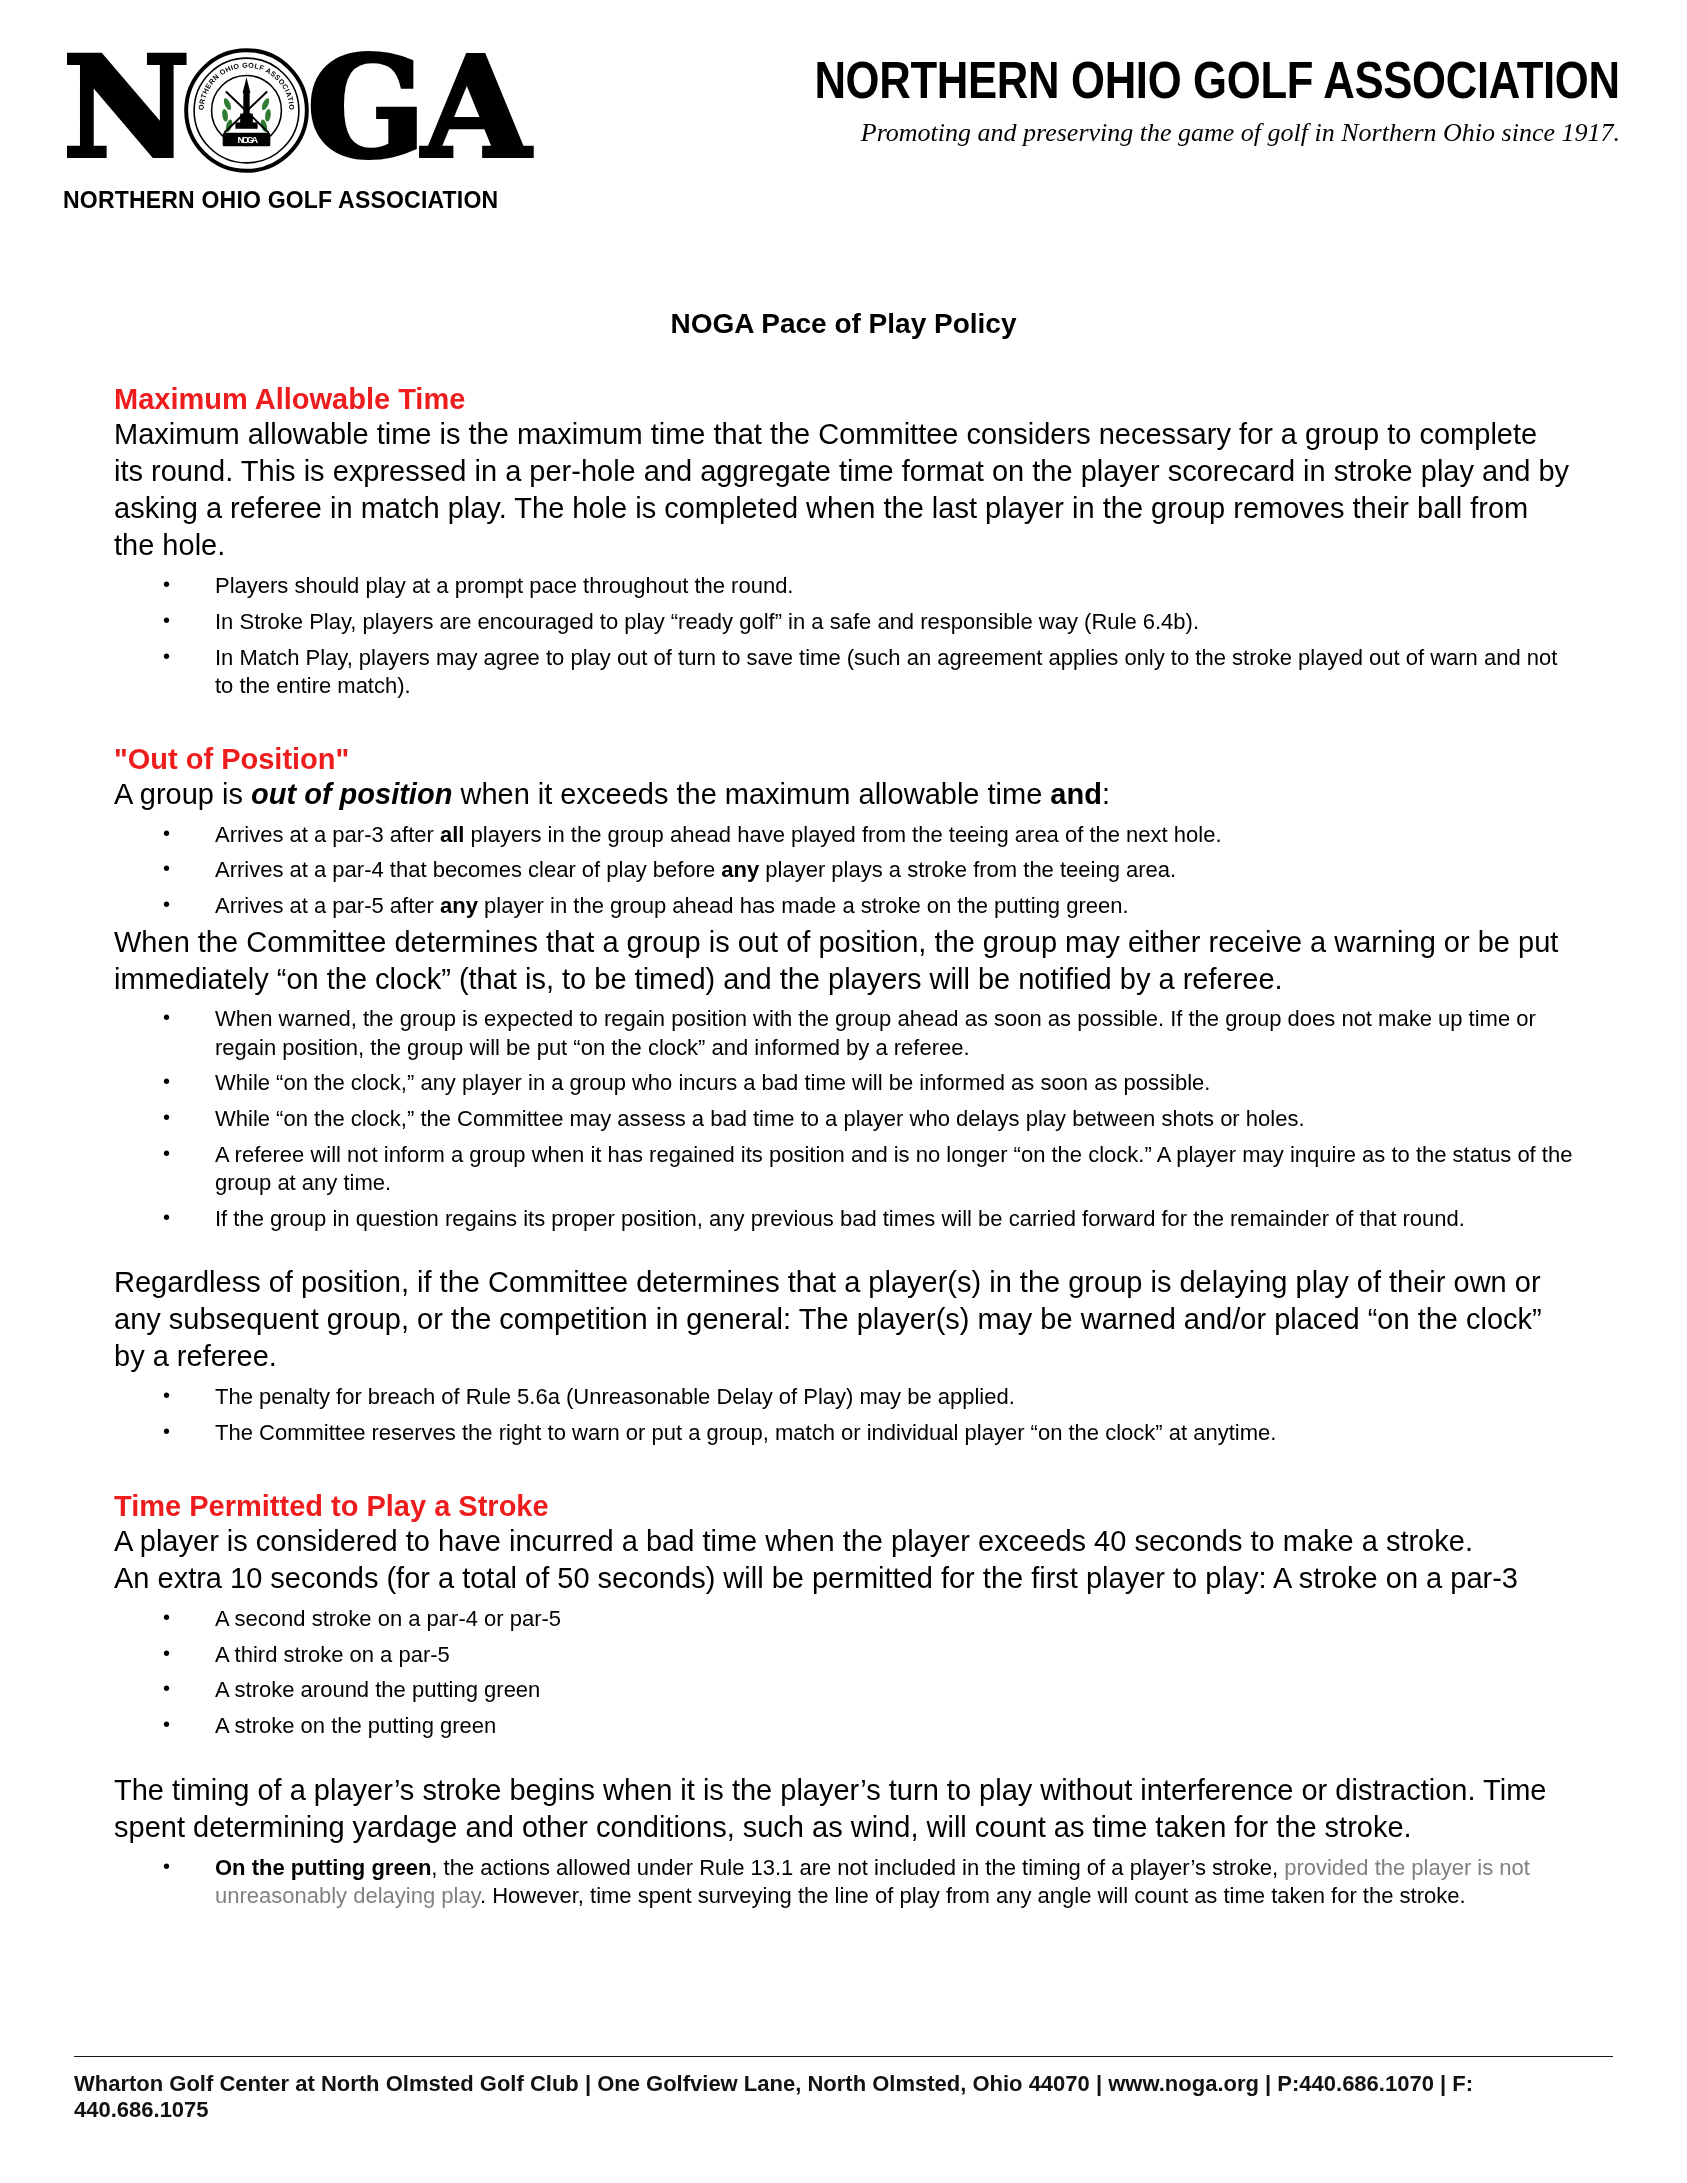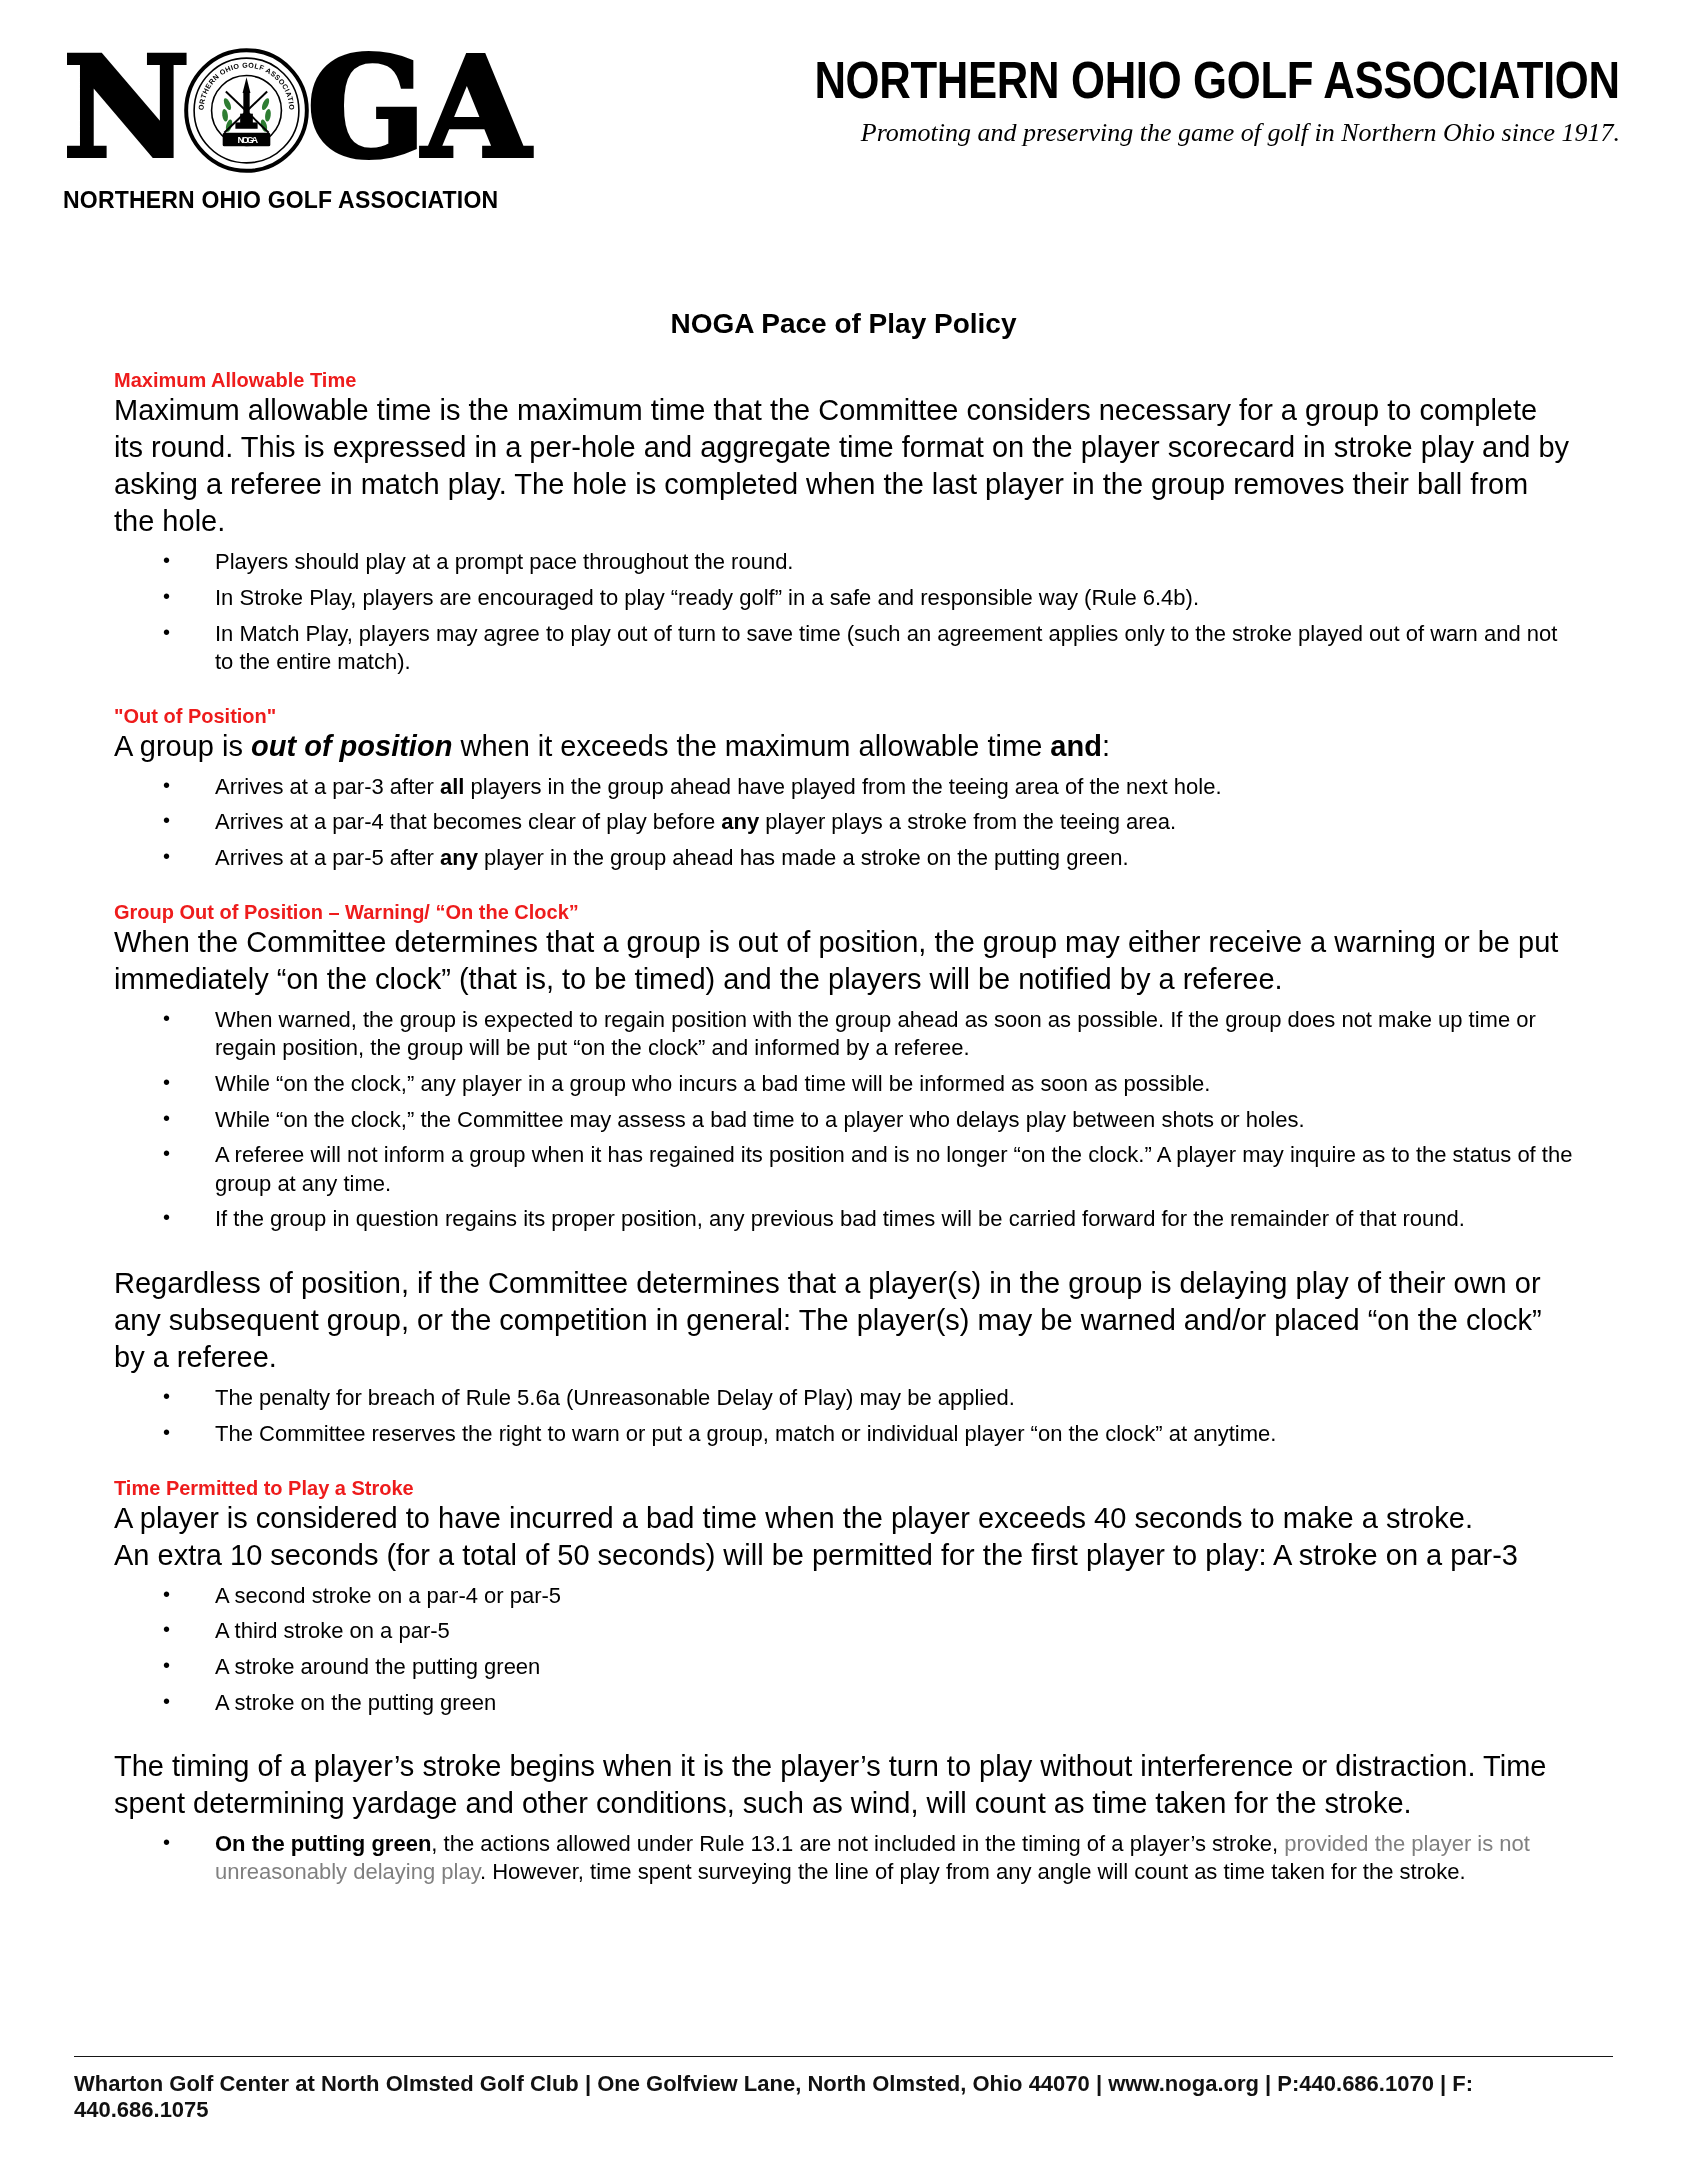--- a/index.html
+++ b/index.html
@@ -26,21 +26,21 @@
   .header-right { text-align: right; padding-top: 11.8px; }
   .org-name {
     font-weight: bold; font-size: 52px; letter-spacing: -0.4px; white-space: nowrap;
     transform: scaleX(0.84); transform-origin: 100% 50%;
   }
   .org-tagline { font-family: "Liberation Serif", serif; font-style: italic; font-size: 26px; margin-top: 8.4px; white-space: nowrap; }
 
   
   .content { padding: 0 114px; }
   .doc-title { text-align: center; font-weight: bold; font-size: 28px; margin: 94px 0 3.4px; }
-  .doc-heading { color: var(--accent-red, #ee1c1c); font-weight: bold; font-size: 20px; margin-top: 29px; }
+  .doc-heading { color: var(--accent-red, #ee1c1c); font-weight: bold; font-size: 29px; margin-top: 43px; }
   .doc-para { font-size: 29px; line-height: 1.28; }
   .doc-spacer { height: 28px; }
   .doc-bullets { margin: 1.7px 0 3.4px; }
   .doc-bullet { display: flex; font-size: 22px; line-height: 1.28; margin-top: 7.6px; }
   .bullet-marker { flex: 0 0 101px; padding-left: 49px; font-size: 20px; }
   .bullet-text { flex: 1; }
   .b { font-weight: bold; }
   .i { font-style: italic; }
   .gray { color: var(--gray, #808080); }
 
@@ -130,21 +130,20 @@
           </div>
           <div class="doc-bullet">
             <span class="bullet-marker">•</span>
             <span class="bullet-text"><span>Arrives at a par-4 that becomes clear of play before </span><span class="b">any</span><span> player plays a stroke from the teeing area.</span></span>
           </div>
           <div class="doc-bullet">
             <span class="bullet-marker">•</span>
             <span class="bullet-text"><span>Arrives at a par-5 after </span><span class="b">any</span><span> player in the group ahead has made a stroke on the putting green.</span></span>
           </div>
         </div>
-        <div class="doc-heading">Group Out of Position – Warning/ “On the Clock”</div>
         <div class="doc-para"><span>When the Committee determines that a group is out of position, the group may either receive a warning or be put immediately “on the clock” (that is, to be timed) and the players will be notified by a referee.</span></div>
         <div class="doc-bullets">
           <div class="doc-bullet">
             <span class="bullet-marker">•</span>
             <span class="bullet-text"><span>When warned, the group is expected to regain position with the group ahead as soon as possible. If the group does not make up time or regain position, the group will be put “on the clock” and informed by a referee.</span></span>
           </div>
           <div class="doc-bullet">
             <span class="bullet-marker">•</span>
             <span class="bullet-text"><span>While “on the clock,” any player in a group who incurs a bad time will be informed as soon as possible.</span></span>
           </div>

